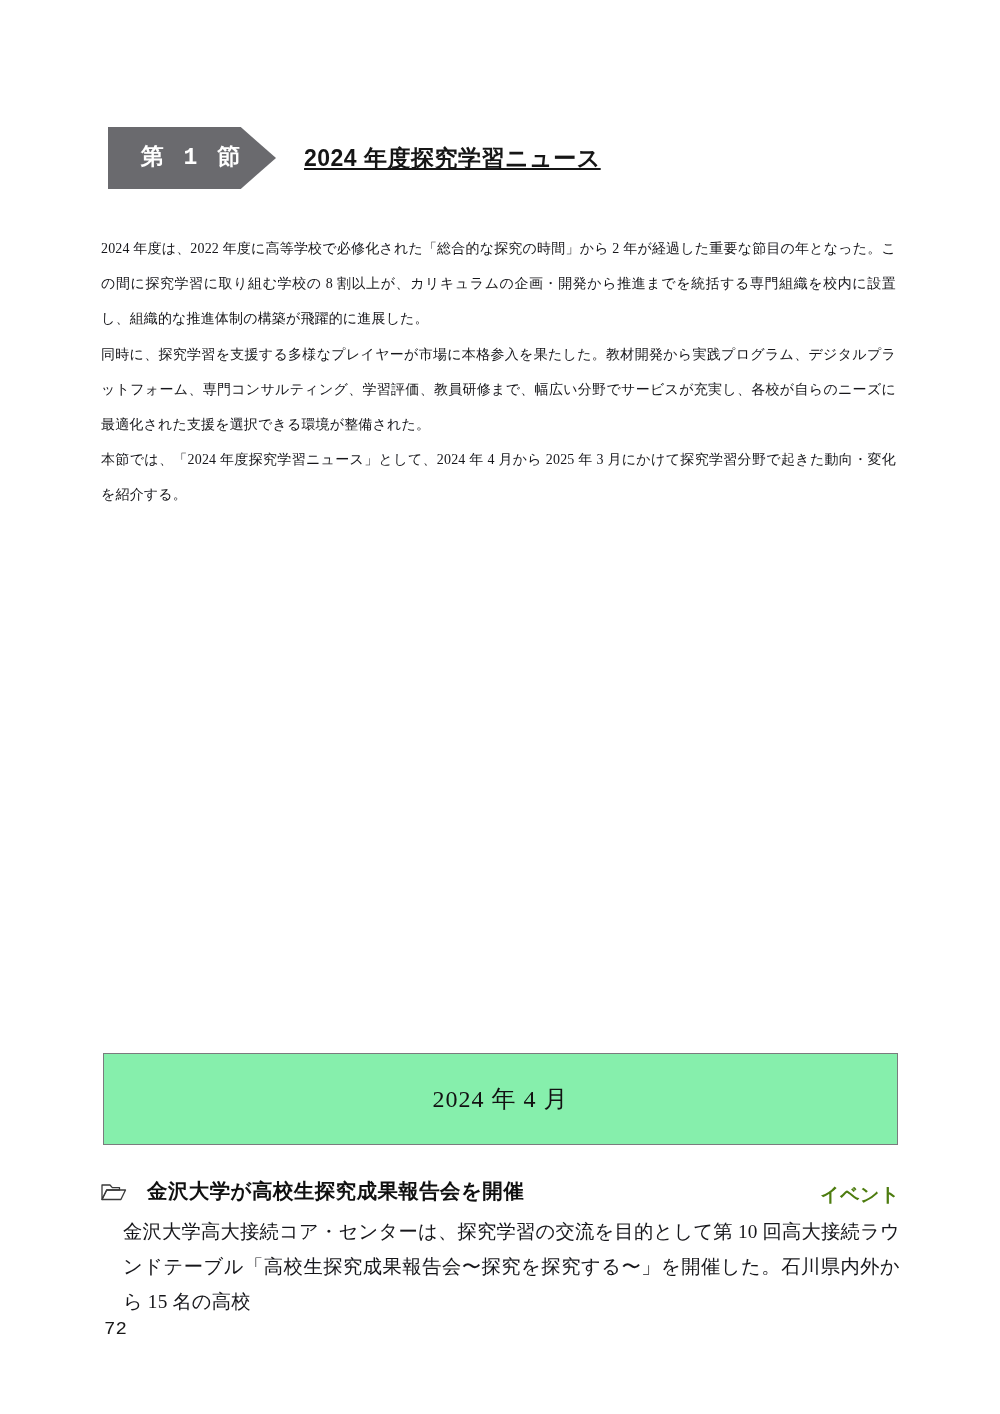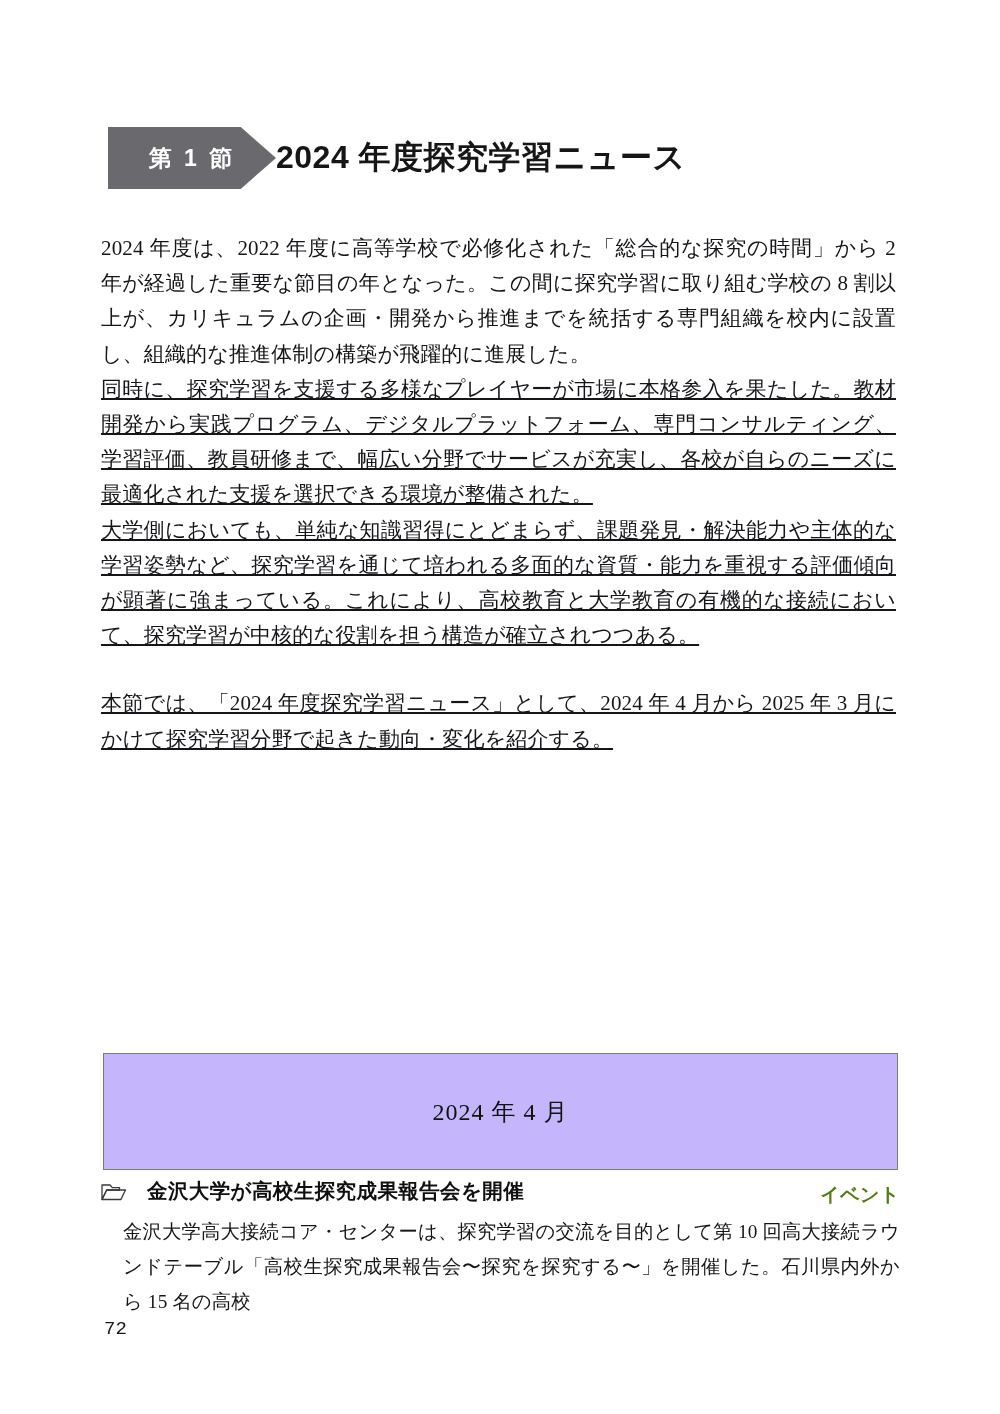--- a/index.html
+++ b/index.html
@@ -39,73 +39,74 @@
     height: 62px;
     background: #6a6a6e;
     display: flex;
     align-items: center;
     justify-content: center;
     clip-path: polygon(0 0, 79% 0, 100% 50%, 79% 100%, 0 100%);
     flex: 0 0 auto;
   }
   .section-badge-label {
     color: #ffffff;
-    font-family: Liberation Sans, sans-serif;
+    font-family: Liberation Mono, monospace;
     font-size: 23px;
     font-weight: 700;
     letter-spacing: 3px;
     line-height: 1;
     white-space: nowrap;
   }
   .section-title {
+    margin-left: 28px;
     font-family: "Liberation Sans", "DejaVu Sans", sans-serif;
-    font-size: 32px;
+    font-size: 23px;
     font-weight: 700;
     color: #161616;
     letter-spacing: 0.5px;
     white-space: nowrap;
+    text-decoration: underline;
   }
 
   
   .body-area {
     position: absolute;
     left: 101px;
     top: 231px;
     width: 799px;
   }
   .para {
-    font-size: 21px;
+    font-size: 14px;
     line-height: 35.2px;
     text-align: justify;
     text-justify: inter-character;
     margin: 0 4px 0 0;
     letter-spacing: 0.15px;
     color: #16161a;
   }
   .para.gap-after {
     margin-bottom: 33px;
   }
   .para + .para {
     margin-top: 0;
-    text-decoration: underline;
   }
 
   
   .month-box {
     position: absolute;
     left: 103px;
     top: 1053px;
     width: 795px;
-    height: 117px;
+    height: 92px;
     border: 1.6px solid #7b7b7e;
     box-sizing: border-box;
     display: flex;
     align-items: center;
     justify-content: center;
-    background: #c4b5fd;
+    background: #86efac;
   }
   .month-label {
     font-size: 24px;
     letter-spacing: 1px;
     color: #121212;
     font-family: "Liberation Serif", "DejaVu Serif", serif;
   }
 
   
   .news-item {
@@ -176,21 +177,20 @@
   <div class="section-header">
     <div class="section-badge">
       <span class="section-badge-label">第 1 節</span>
     </div>
     <div class="section-title">2024 年度探究学習ニュース</div>
   </div>
 
   <div class="body-area">
     <p class="para">2024 年度は、2022 年度に高等学校で必修化された「総合的な探究の時間」から 2 年が経過した重要な節目の年となった。この間に探究学習に取り組む学校の 8 割以上が、カリキュラムの企画・開発から推進までを統括する専門組織を校内に設置し、組織的な推進体制の構築が飛躍的に進展した。</p>
     <p class="para">同時に、探究学習を支援する多様なプレイヤーが市場に本格参入を果たした。教材開発から実践プログラム、デジタルプラットフォーム、専門コンサルティング、学習評価、教員研修まで、幅広い分野でサービスが充実し、各校が自らのニーズに最適化された支援を選択できる環境が整備された。</p>
-    <p class="para gap-after">大学側においても、単純な知識習得にとどまらず、課題発見・解決能力や主体的な学習姿勢など、探究学習を通じて培われる多面的な資質・能力を重視する評価傾向が顕著に強まっている。これにより、高校教育と大学教育の有機的な接続において、探究学習が中核的な役割を担う構造が確立されつつある。</p>
     <p class="para">本節では、「2024 年度探究学習ニュース」として、2024 年 4 月から 2025 年 3 月にかけて探究学習分野で起きた動向・変化を紹介する。</p>
   </div>
 
   <div class="month-box">
     <span class="month-label">2024 年 4 月</span>
   </div>
 
   <div class="news-item">
     <div class="news-head">
       <div class="news-head-left">

